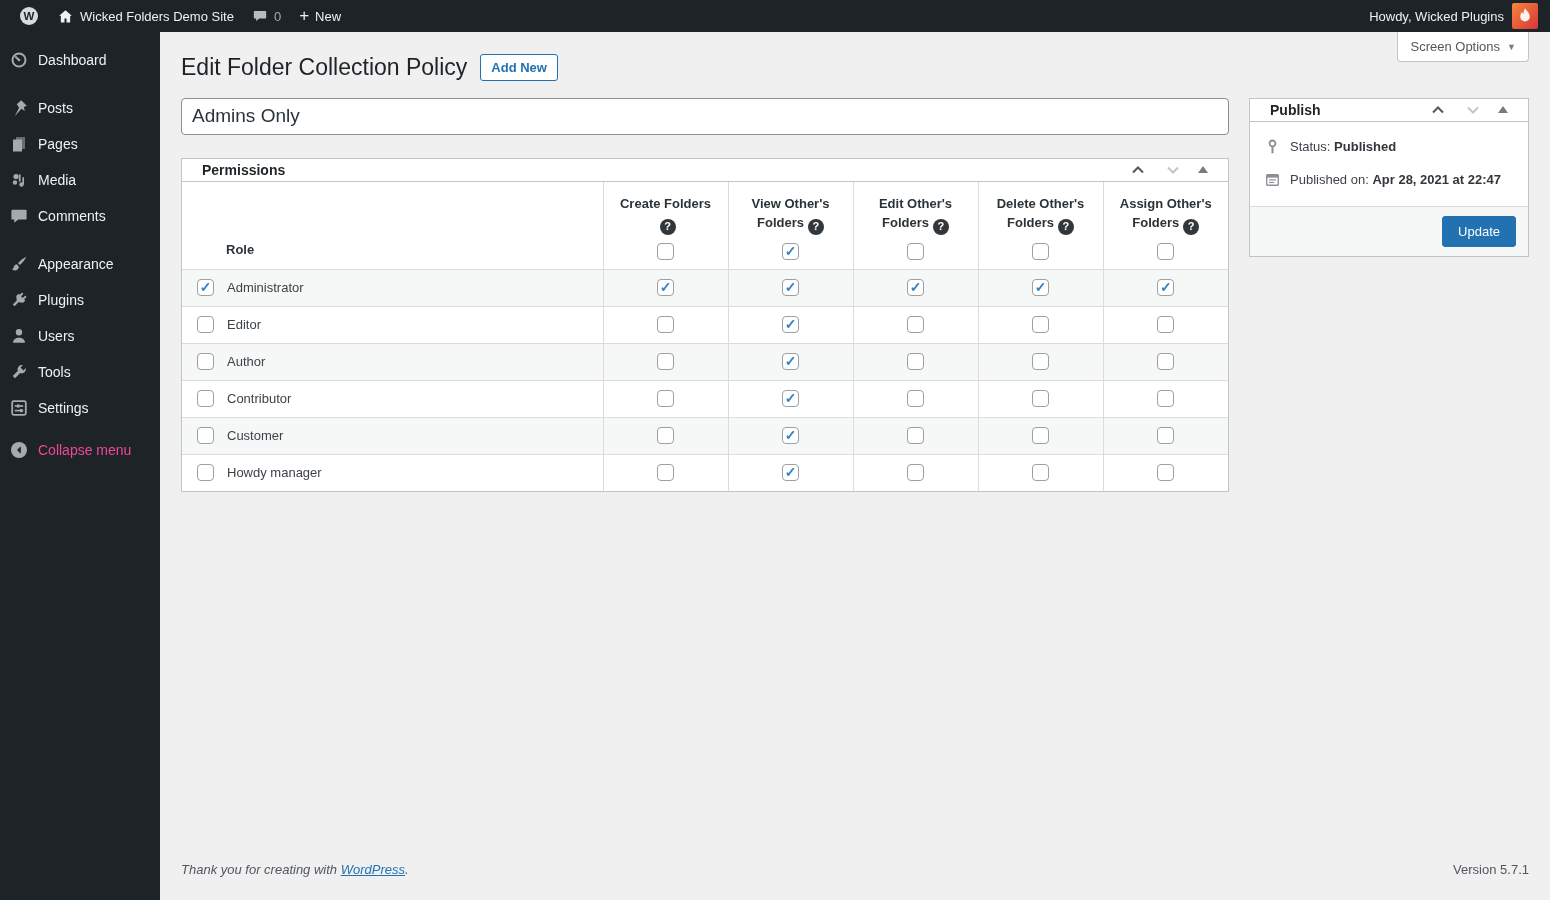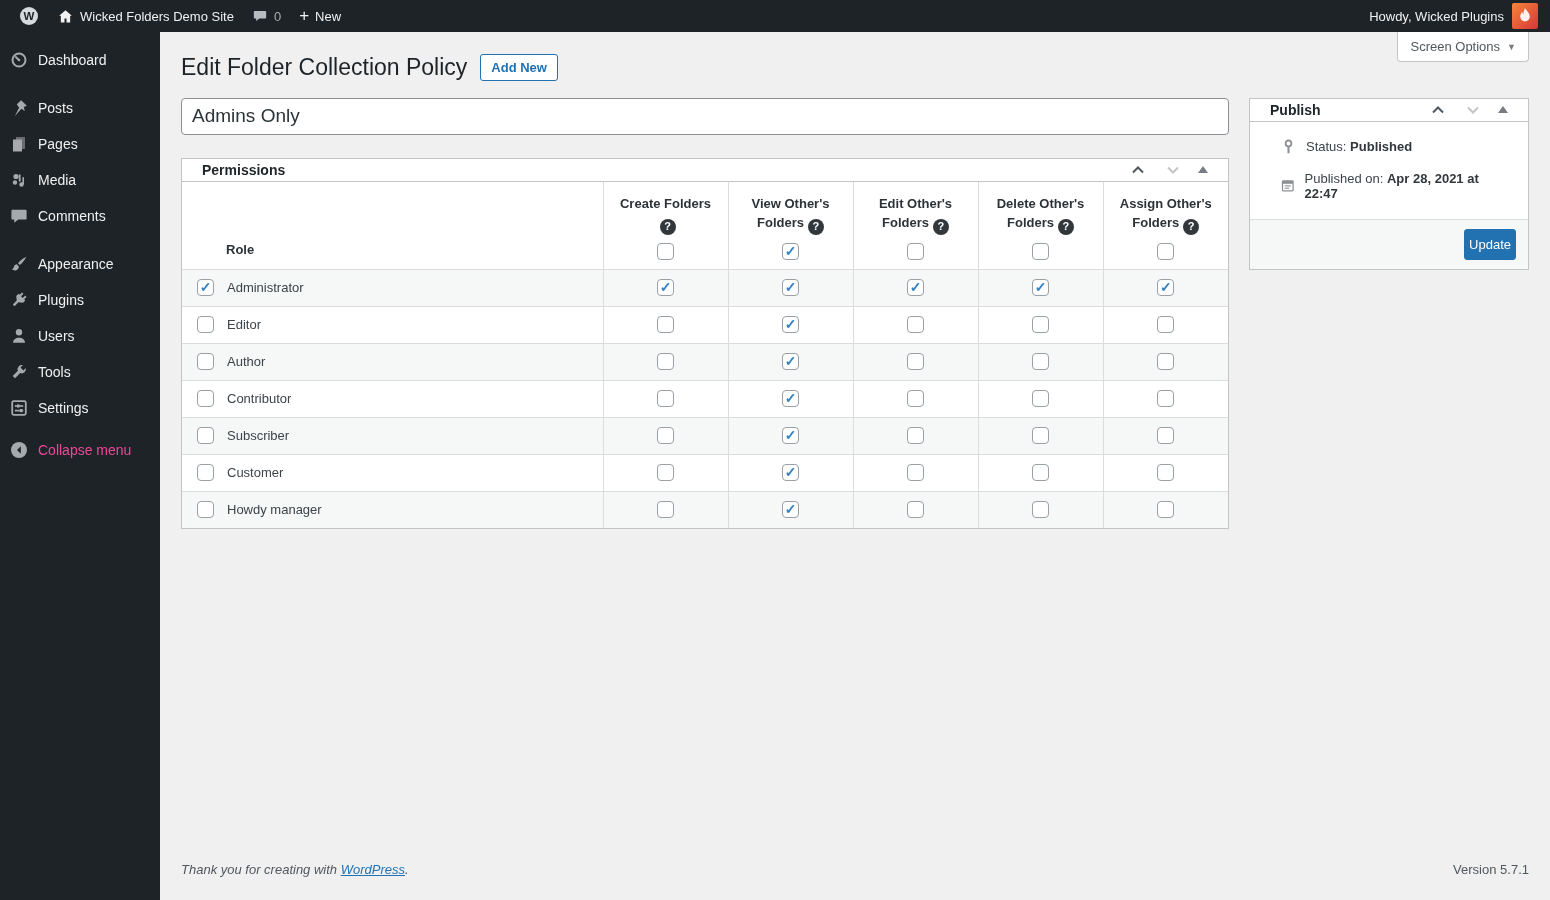--- a/index.html
+++ b/index.html
@@ -76,27 +76,27 @@
   .role-inner { display:flex; align-items:center; gap:13px; padding-left:14px; }
 
   input[type="checkbox"] { appearance:none; -webkit-appearance:none; width:17px; height:17px;
     border:1px solid #9aa0a6; border-radius:4px; background:#fff; margin:0; position:relative;
     vertical-align:middle; cursor:pointer; }
   input[type="checkbox"]:checked::before { content:"\2713"; position:absolute; left:0; top:0;
     width:100%; height:100%; color:#3582c4; font-size:14px; font-weight:700;
     line-height:15px; text-align:center; }
 
   
-  .pub-body { padding:8px 16px 10px; }
+  .pub-body { padding:8px 0 10px; }
   .misc-row { display:flex; align-items:center; gap:9px; padding:8px 14px; font-size:13px; color:#3c434a; }
   .misc-row b { color:#32373c; }
   .pub-footer { background:#f6f7f7; border-top:1px solid #dcdcde; padding:9px 12px;
     display:flex; justify-content:flex-end; }
   .update-btn { background:#2271b1; border:1px solid #2271b1; border-radius:3px;
-    color:#fff; font-size:13px; padding:7px 4px; cursor:pointer;text-align:center; }
+    color:#fff; font-size:13px; padding:7px 15px; cursor:pointer;text-align:center; }
 
   
   .footer { margin-top:auto; display:flex; justify-content:space-between; align-items:flex-end;
     padding-bottom:23px; font-size:13px; color:#50575e; }
   .footer-left { font-style:italic; }
   .footer a { color:#2271b1; }
   .footer-right { color:#50575e; }
 </style>
 </head>
 <body>
@@ -330,33 +330,20 @@
                   <td class="center"><input type="checkbox" checked="" style=""></td>
                   <td class="center"><input type="checkbox" style=""></td>
                   <td class="center"><input type="checkbox" style=""></td>
                   <td class="center"><input type="checkbox" style=""></td>
                 </tr>
                 <tr>
                   <td>
                     <div class="role-inner">
                       <input type="checkbox" style="">
                       <span>Contributor</span>
-                    </div>
-                  </td>
-                  <td class="center"><input type="checkbox" style=""></td>
-                  <td class="center"><input type="checkbox" checked="" style=""></td>
-                  <td class="center"><input type="checkbox" style=""></td>
-                  <td class="center"><input type="checkbox" style=""></td>
-                  <td class="center"><input type="checkbox" style=""></td>
-                </tr>
-                <tr>
-                  <td>
-                    <div class="role-inner">
-                      <input type="checkbox" style="">
-                      <span>Subscriber</span>
                     </div>
                   </td>
                   <td class="center"><input type="checkbox" style=""></td>
                   <td class="center"><input type="checkbox" checked="" style=""></td>
                   <td class="center"><input type="checkbox" style=""></td>
                   <td class="center"><input type="checkbox" style=""></td>
                   <td class="center"><input type="checkbox" style=""></td>
                 </tr>
                 <tr>
                   <td>

